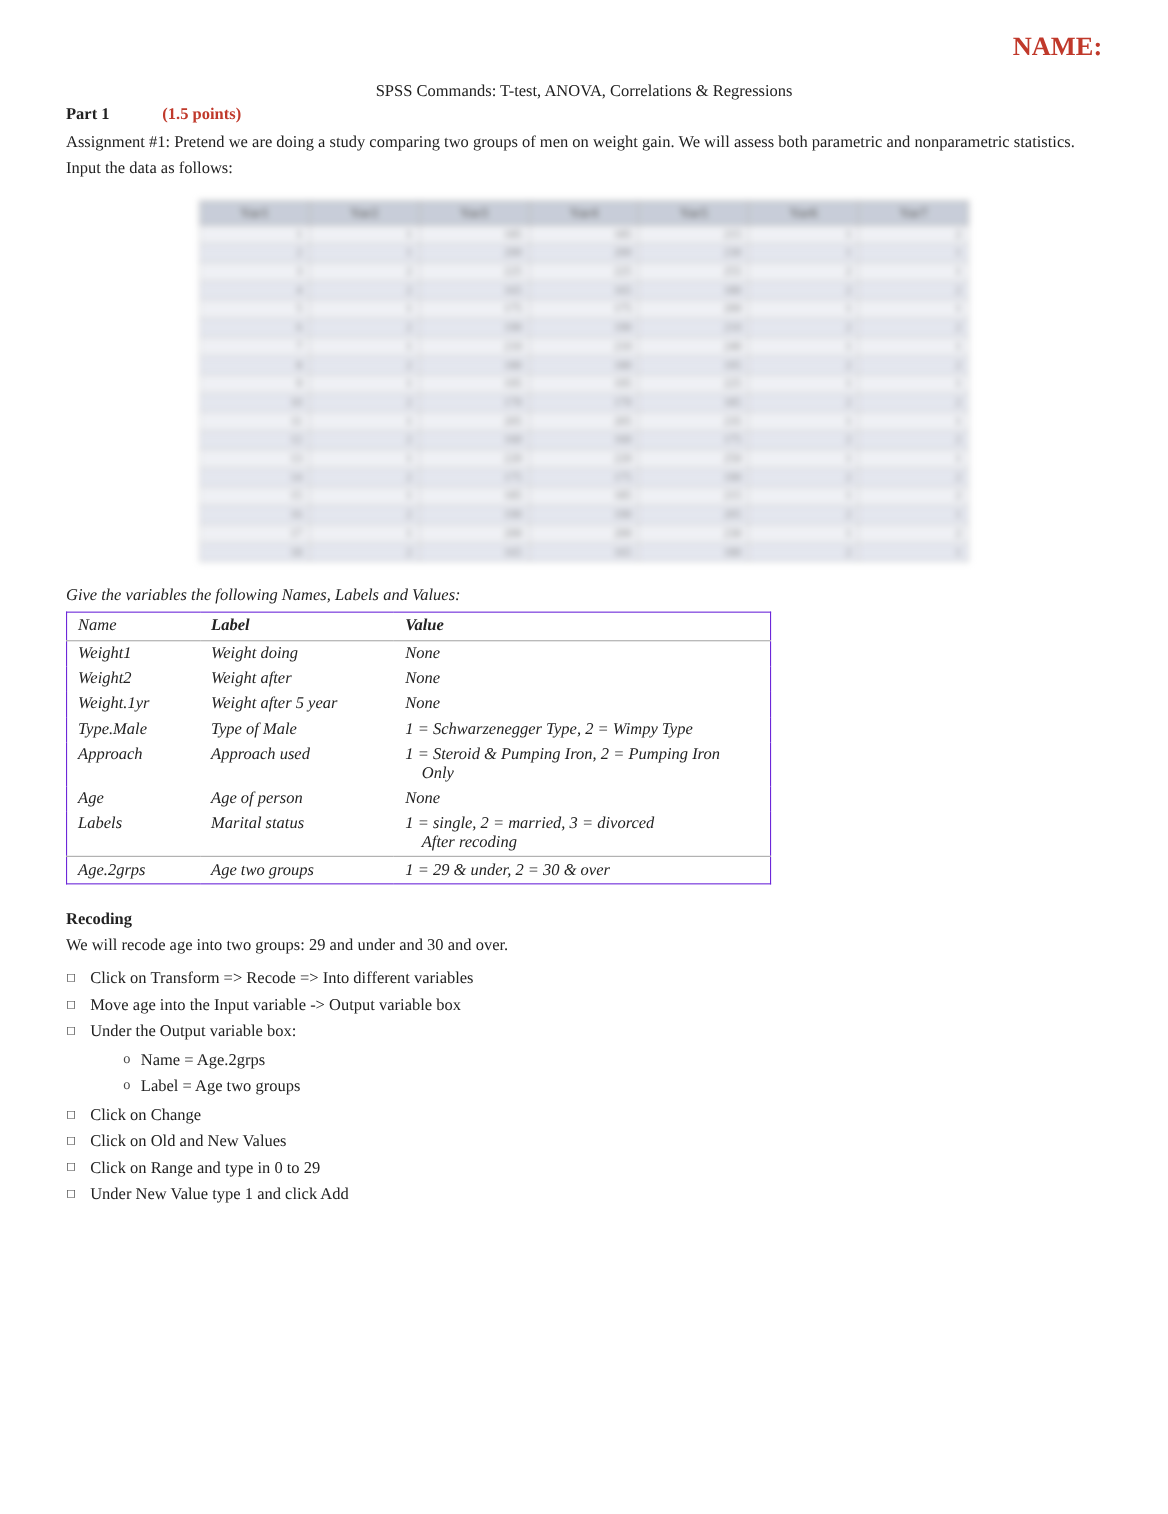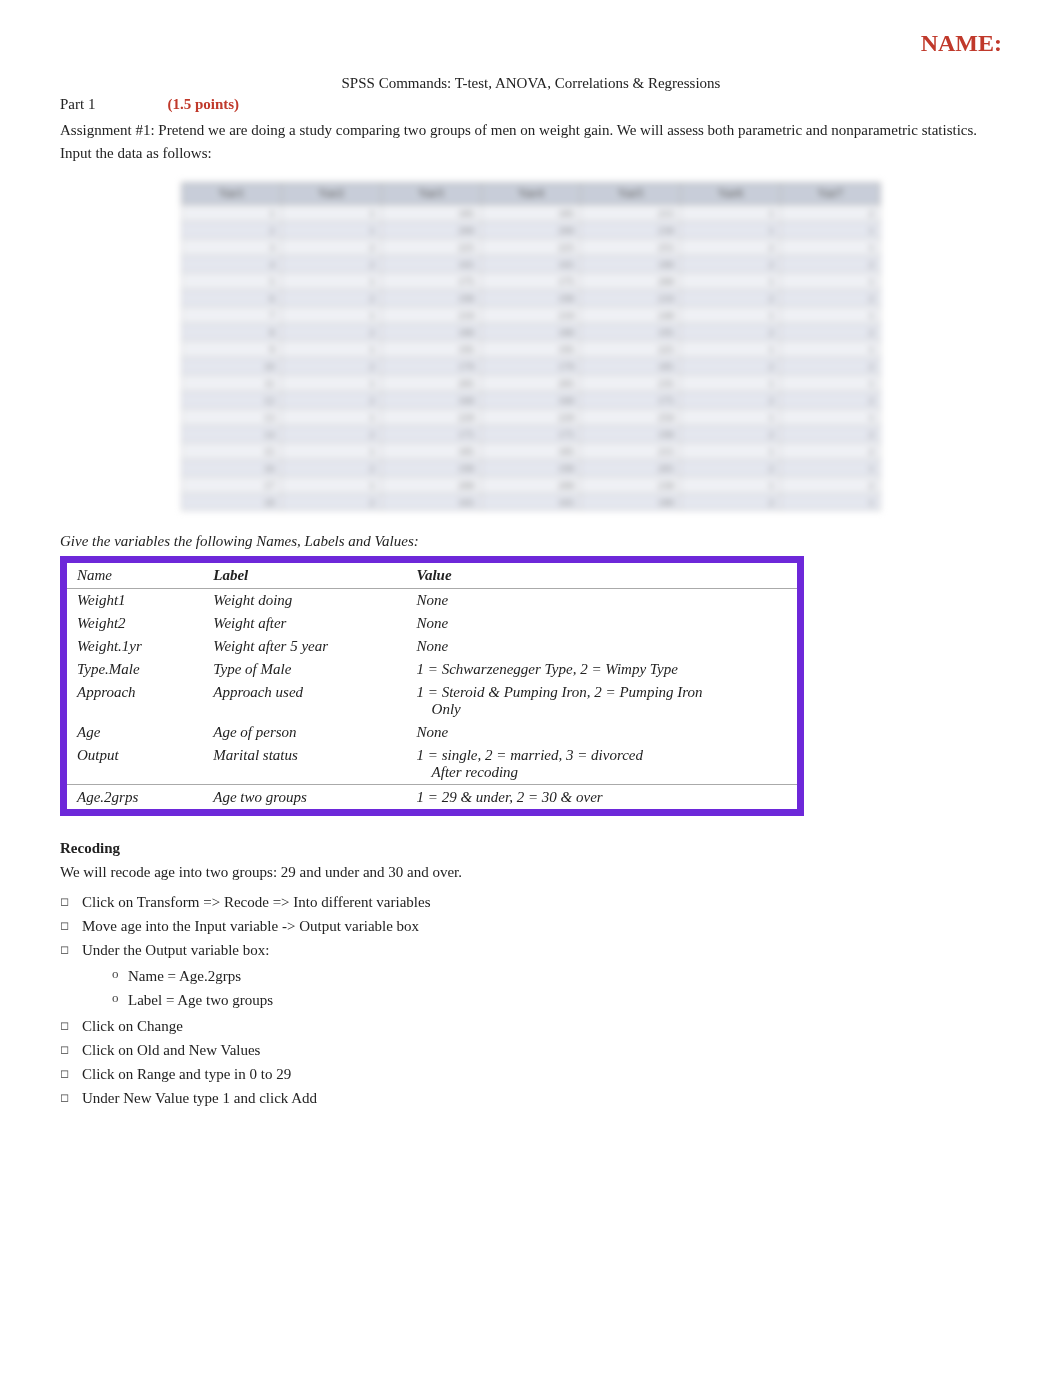--- a/index.html
+++ b/index.html
@@ -23,21 +23,21 @@
       text-align: center;
       font-size: 15px;
       margin-bottom: 4px;
     }
     .part-line {
       display: flex;
       gap: 0;
       font-size: 15px;
       margin-bottom: 6px;
     }
-    .part-label { margin-right: 72px; }
+    .part-label { margin-right: 48px; font-weight: bold; }
     .part-points { color: #c0392b; font-weight: bold; }
     .assignment-text {
       font-size: 15px;
       line-height: 1.5;
       margin-bottom: 18px;
     }
 
     
     .spss-table-wrapper {
       width: 700px;
@@ -72,24 +72,24 @@
     
     .variables-section {
       margin-bottom: 24px;
       font-style: italic;
     }
     .variables-intro {
       font-size: 15px;
       margin-bottom: 6px;
     }
     .variables-table {
-      width: 744px;
+      width: 641px;
       border-collapse: collapse;
       font-size: 15px;
-      border: 7px solid #6d28d9;
+      border: 1px solid #6d28d9;
     }
     .variables-table td {
       padding: 3px 10px;
       vertical-align: top;
       border: none;
     }
     .variables-table tr td:first-child {
       min-width: 110px;
       font-weight: normal;
     }
@@ -377,21 +377,21 @@
           <td>Approach</td>
           <td>Approach used</td>
           <td>1 = Steroid &amp; Pumping Iron, 2 = Pumping Iron<br>&nbsp;&nbsp;&nbsp;&nbsp;Only</td>
         </tr>
         <tr>
           <td>Age</td>
           <td>Age of person</td>
           <td>None</td>
         </tr>
         <tr>
-          <td>Output</td>
+          <td>Labels</td>
           <td>Marital status</td>
           <td>1 = single, 2 = married, 3 = divorced<br>&nbsp;&nbsp;&nbsp;&nbsp;After recoding</td>
         </tr>
         <tr class="last-row">
           <td>Age.2grps</td>
           <td>Age two groups</td>
           <td>1 = 29 &amp; under, 2 = 30 &amp; over</td>
         </tr>
       </tbody>
   </table>

